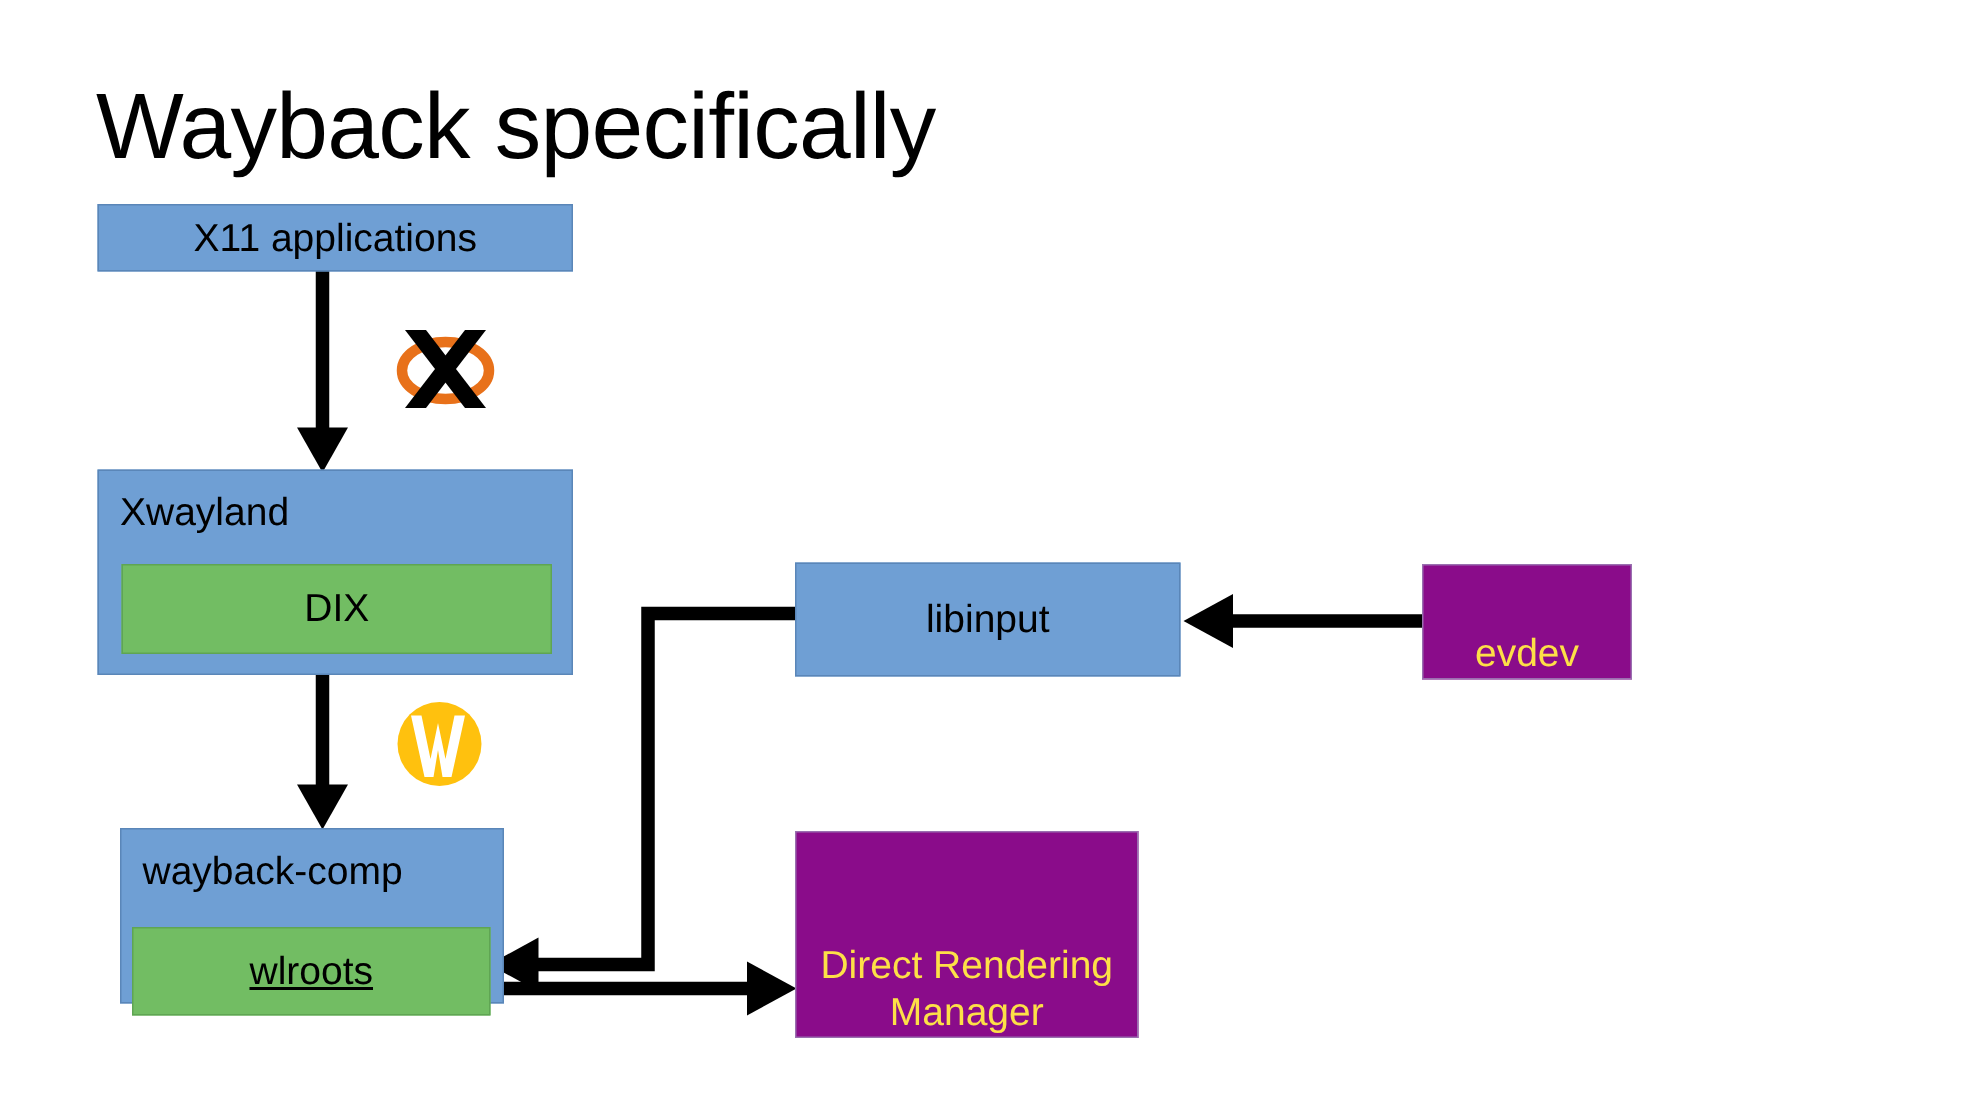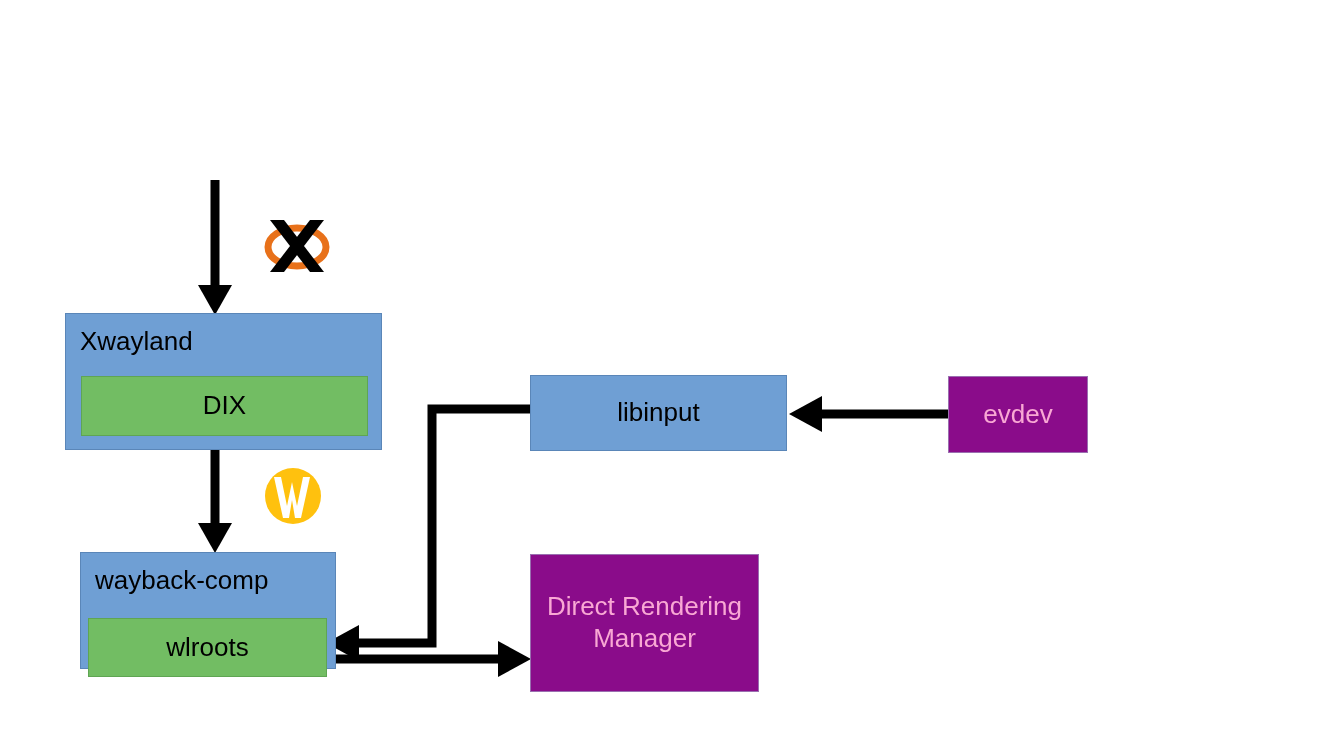--- a/index.html
+++ b/index.html
@@ -49,21 +49,22 @@
     background: #6f9fd4;
     border: 1px solid #5a86b8;
   }
   .box.green {
     background: #72bd63;
     border: 1px solid #5fa553;
   }
   .box.purple {
     background: #8a0c8a;
     border: 1px solid #9a6fb0;
-    color: #f9a8d4;
+    color: #fde047;
+    align-items: flex-end;
   }
   
   .box.container {
     display: block;
   }
   .container-label {
     position: absolute;
     left: 14px;
     top: 12px;
     font-size: 26px;
@@ -71,21 +72,21 @@
     white-space: nowrap;
   }
 
   
   #box-x11apps      { left: 65px;  top: 136px; width: 317px; height: 45px; }
   #box-xwayland     { left: 65px;  top: 313px; width: 317px; height: 137px; }
   #box-dix          { left: 15px;  top: 62px;  width: 287px; height: 60px; }
   #box-libinput     { left: 530px; top: 375px; width: 257px; height: 76px; }
   #box-evdev        { left: 948px; top: 376px; width: 140px; height: 77px; }
   #box-waybackcomp  { left: 80px;  top: 552px; width: 256px; height: 117px; }
-  #box-wlroots      { left: 7px;   top: 65px;  width: 239px; height: 59px; }
+  #box-wlroots      { left: 7px;   top: 65px;  width: 239px; height: 59px; text-decoration: underline; }
   #box-drm          { left: 530px; top: 554px; width: 229px; height: 138px; }
   #box-drm .drm-text { padding: 0 8px; }
 
   
   #connectors {
     position: absolute;
     left: 0; top: 0;
     width: 1322px;
     height: 744px;
     pointer-events: none;
@@ -96,20 +97,21 @@
     position: absolute;
   }
   #logo-xorg { left: 262px; top: 214px; width: 70px; height: 62px; }
   #logo-wayland { left: 263px; top: 466px; width: 60px; height: 60px; }
 </style>
 </head>
 <body>
 
 <div id="slide">
 
+  <div class="slide-title">Wayback specifically</div>
 
   <svg id="connectors" viewBox="0 0 1322 744" width="1322" height="744" xmlns="http://www.w3.org/2000/svg">
 
     <g>
       <line x1="215" y1="180" x2="215" y2="292" stroke="#000000" stroke-width="9"></line>
       <polygon points="215,315 198,285 232,285" fill="#000000"></polygon>
     </g>
 
     <g>
       <line x1="215" y1="450" x2="215" y2="530" stroke="#000000" stroke-width="9"></line>
@@ -125,20 +127,23 @@
       <path d="M 530 409 L 432 409 L 432 643 L 352 643" fill="none" stroke="#000000" stroke-width="9" stroke-linejoin="miter"></path>
       <polygon points="326,643 359,625 359,661" fill="#000000"></polygon>
     </g>
 
     <g>
       <line x1="326" y1="659" x2="505" y2="659" stroke="#000000" stroke-width="9"></line>
       <polygon points="531,659 498,641 498,677" fill="#000000"></polygon>
     </g>
   </svg>
 
+  <div id="box-x11apps" class="box blue">
+    <span>X11 applications</span>
+  </div>
 
   <div id="box-libinput" class="box blue">
     <span>libinput</span>
   </div>
 
   <div id="box-xwayland" class="box blue container">
     <span class="container-label">Xwayland</span>
     <div id="box-dix" class="box green">
       <span>DIX</span>
     </div>

